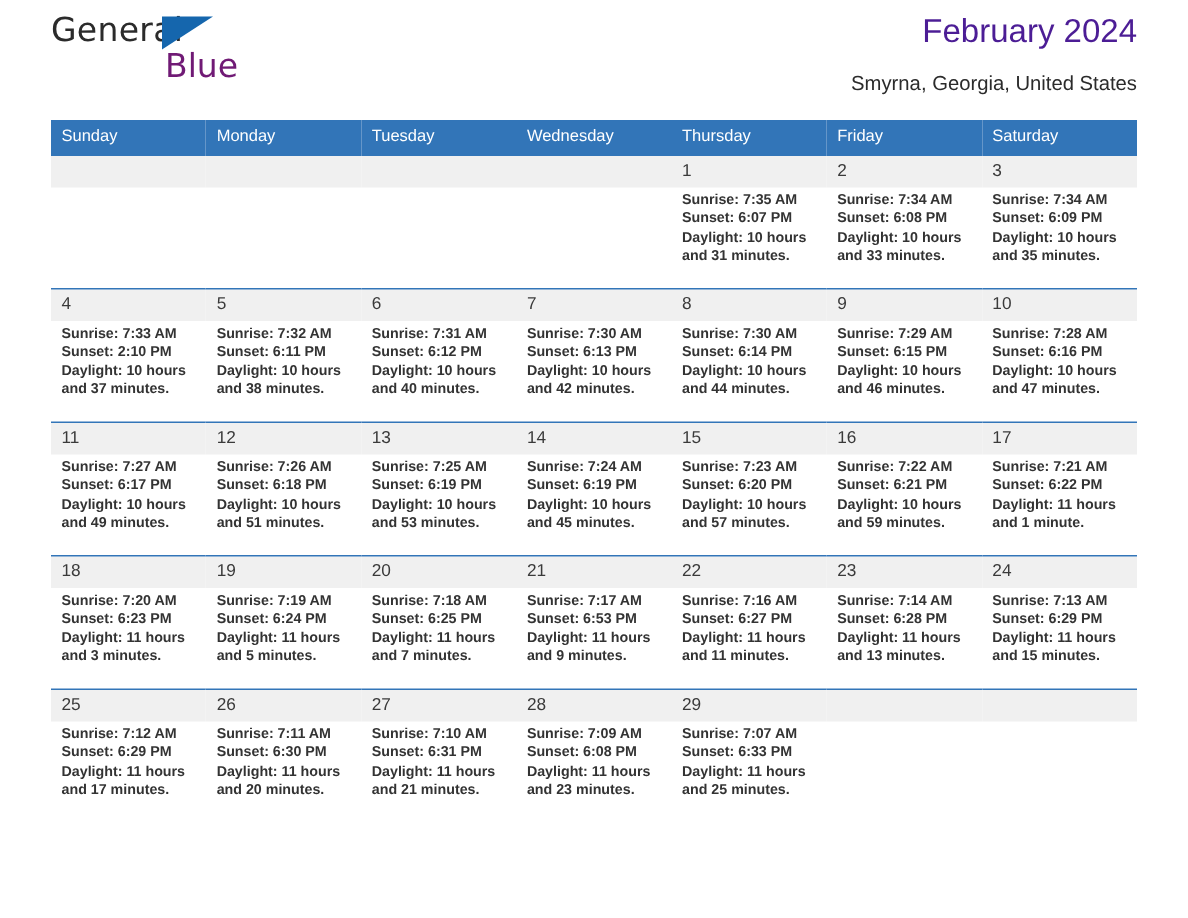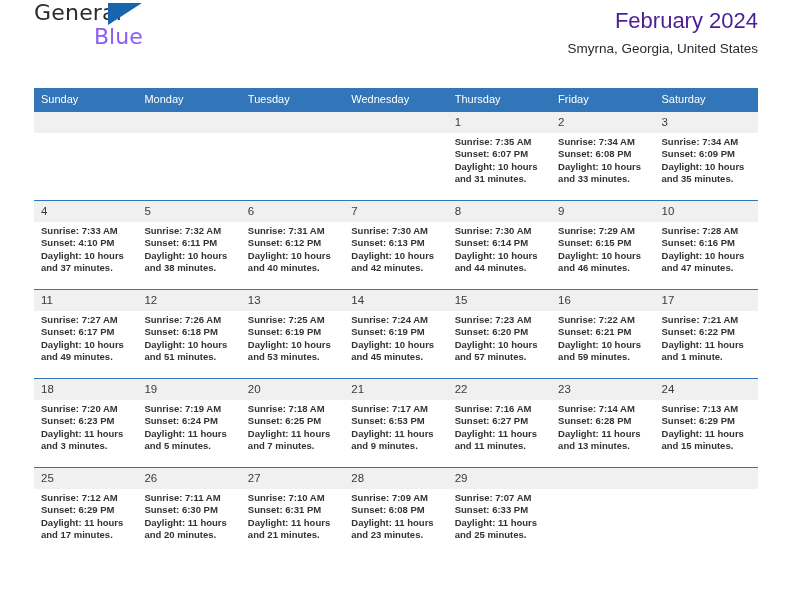--- a/index.html
+++ b/index.html
@@ -24,20 +24,21 @@
   
   .top {
     position: relative;
     height: 74px;
     display: flex;
     align-items: flex-start;
     justify-content: space-between;
   }
   .brand {
     position: relative;
+    margin-top: 8px;
     width: 210px;
     height: 56px;
   }
   .brand-general {
     position: absolute;
     left: 0;
     top: 0;
     font-size: 22px;
     letter-spacing: .2px;
     color: #2b2b2b;
@@ -47,50 +48,50 @@
     position: absolute;
     left: 74px;
     top: 3px;
     width: 0;
     height: 0;
     border-left: 34px solid #1566ad;
     border-bottom: 22px solid transparent;
   }
   .brand-blue {
     position: absolute;
-    left: 60px;
+    left: 76px;
     top: 24px;
     font-size: 22px;
-    color: #8b5cf6;
+    color: #701a75;
     font-family: "DejaVu Sans", sans-serif;
   }
   .titles {
     text-align: right;
     padding-top: 4px;
   }
   .cal-title {
     font-size: 22px;
     color: #4c1d95;
     font-weight: normal;
     line-height: 34px;
     white-space: nowrap;
   }
   .cal-sub {
     font-size: 13.5px;
     color: #2b2b2b;
     line-height: 22px;
-    margin-top: 0;
+    margin-top: 7px;
     white-space: nowrap;
   }
   
   .cal {
     width: 724px;
     border-collapse: collapse;
     table-layout: fixed;
-    margin-top: 14px;
+    margin-top: 6px;
   }
   .cal th {
     background: #3275b8;
     color: #ffffff;
     font-size: 11px;
     font-weight: normal;
     text-align: left;
     padding: 5px 0 6px 7px;
     line-height: 13px;
   }
@@ -243,21 +244,21 @@
               </div>
             </div>
           </td>
         </tr>
         <tr class="week-row">
           <td>
             <div class="daycell">
               <div class="daynum">4</div>
               <div class="info">
                 <div>Sunrise: 7:33 AM</div>
-                <div>Sunset: 4:10 PM</div>
+                <div>Sunset: 2:10 PM</div>
                 <div>Daylight: 10 hours</div>
                 <div>and 37 minutes.</div>
               </div>
             </div>
           </td>
           <td>
             <div class="daycell">
               <div class="daynum">5</div>
               <div class="info">
                 <div>Sunrise: 7:32 AM</div>

